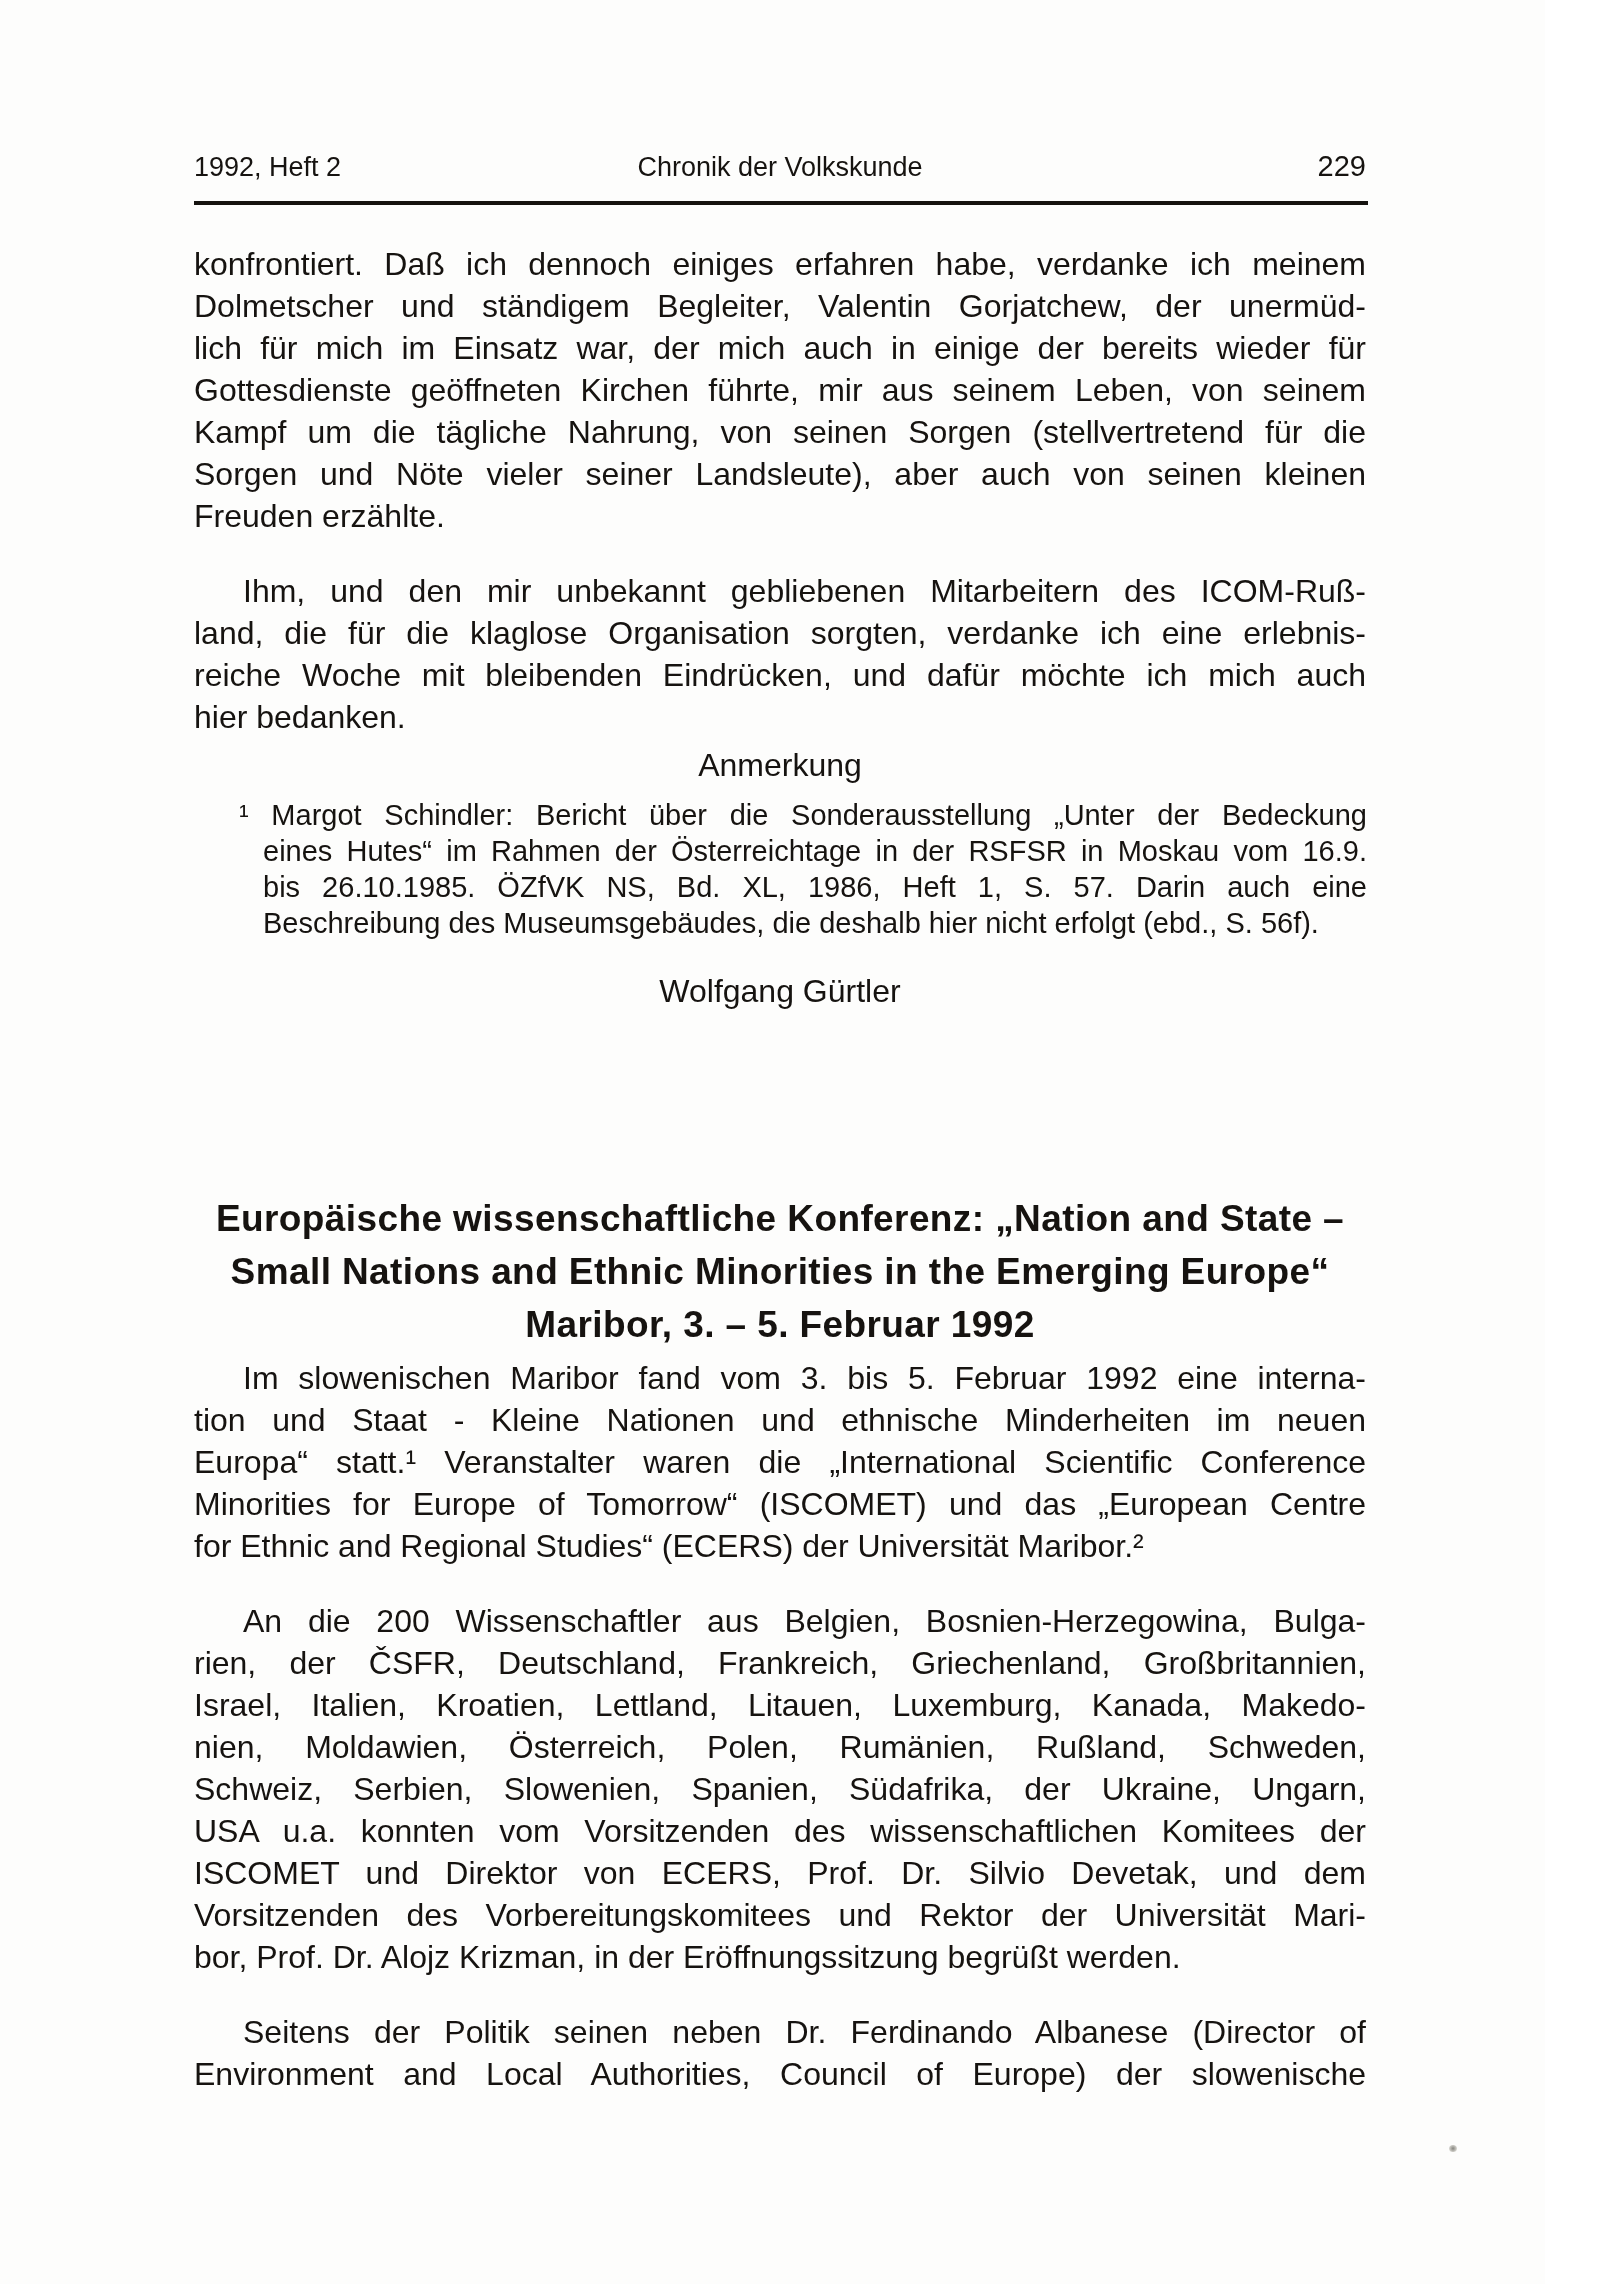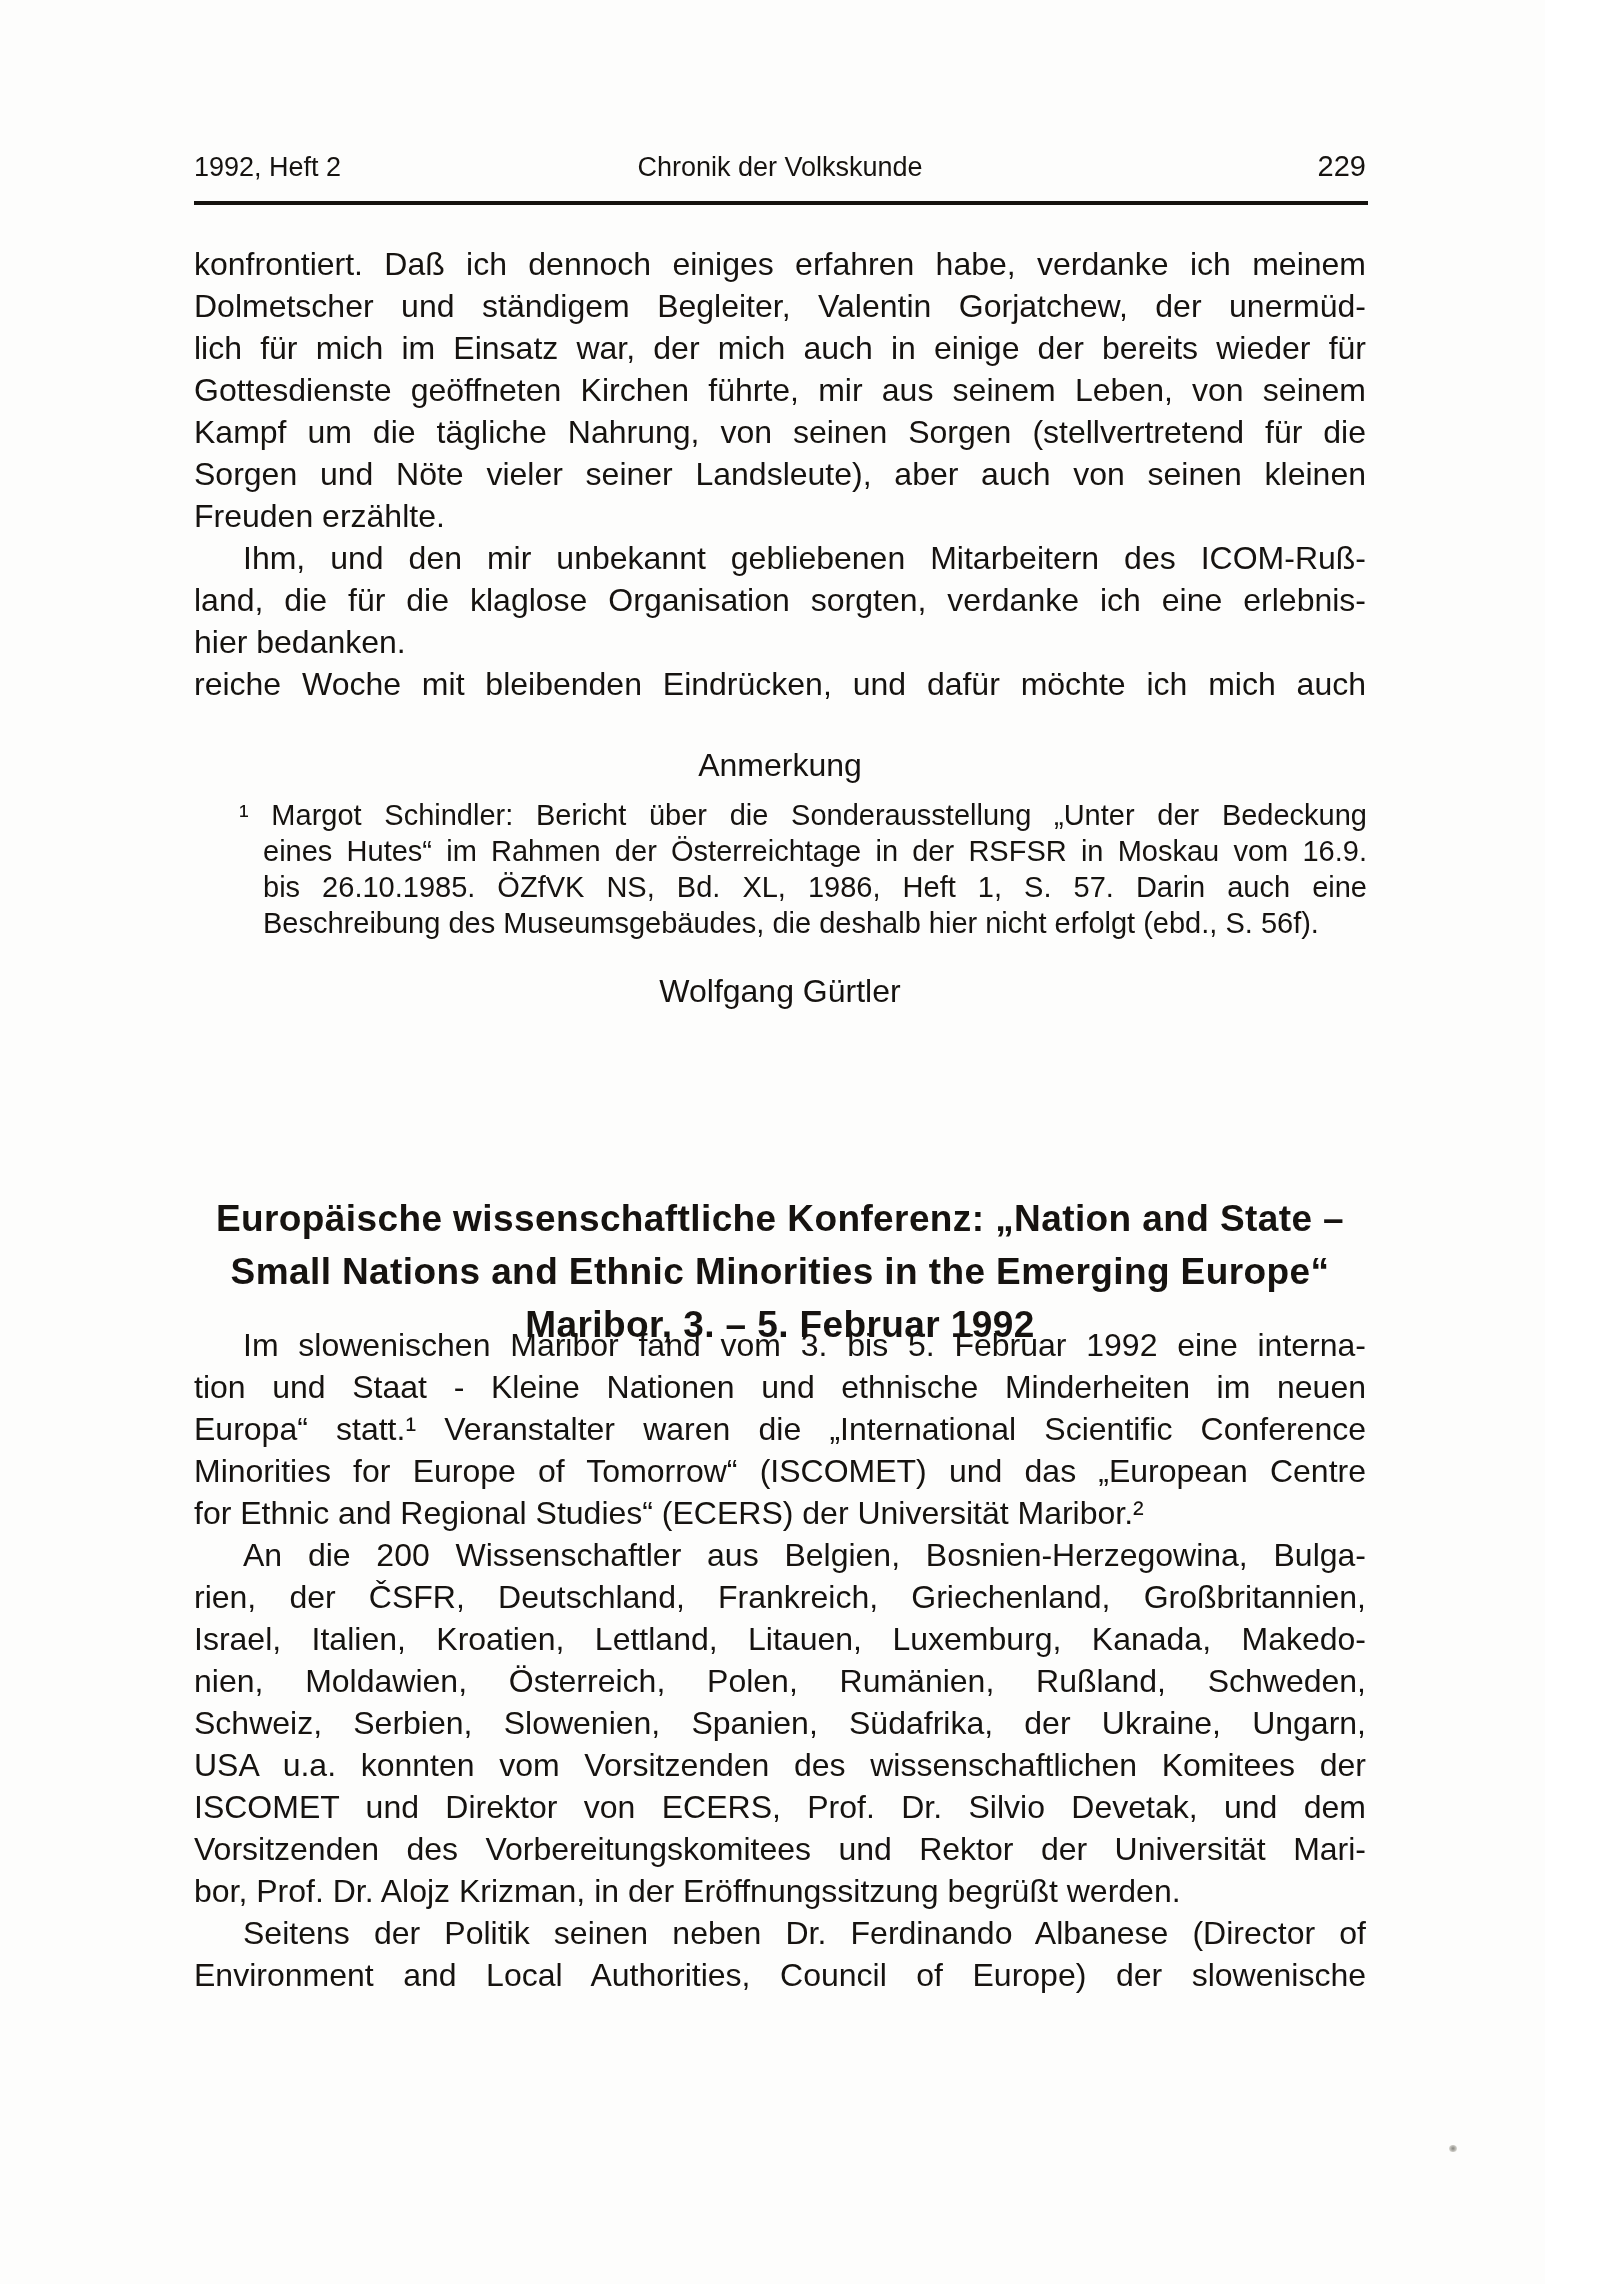--- a/index.html
+++ b/index.html
@@ -32,21 +32,21 @@
     left:194px;
     top:201px;
     width:1174px;
     height:4px;
     background:#15130f;
   }
 
   
   .jl{text-align:justify;text-align-last:justify;}
   .jl.endline{text-align-last:left;}
-  .jl.ind{text-indent:49px;}
+  .jl.ind{text-indent:49px;margin-top:33px;}
 
   .body-text{font-size:32px;line-height:42px;}
   .upper{top:243px;}
 
   .note-head{
     top:747px;
     text-align:center;
     font-size:32px;
   }
 
@@ -106,22 +106,22 @@
         <div class="jl">Dolmetscher und ständigem Begleiter, Valentin Gorjatchew, der unermüd-</div>
         <div class="jl">lich für mich im Einsatz war, der mich auch in einige der bereits wieder für</div>
         <div class="jl">Gottesdienste geöffneten Kirchen führte, mir aus seinem Leben, von seinem</div>
         <div class="jl">Kampf um die tägliche Nahrung, von seinen Sorgen (stellvertretend für die</div>
         <div class="jl">Sorgen und Nöte vieler seiner Landsleute), aber auch von seinen kleinen</div>
         <div class="jl endline">Freuden erzählte.</div>
       </div>
     <div class="para">
         <div class="jl ind">Ihm, und den mir unbekannt gebliebenen Mitarbeitern des ICOM-Ruß-</div>
         <div class="jl">land, die für die klaglose Organisation sorgten, verdanke ich eine erlebnis-</div>
+        <div class="jl">reiche Woche mit bleibenden Eindrücken, und dafür möchte ich mich auch</div>
         <div class="jl endline">hier bedanken.</div>
-        <div class="jl">reiche Woche mit bleibenden Eindrücken, und dafür möchte ich mich auch</div>
       </div>
   </div>
 
   <div class="col note-head">Anmerkung</div>
 
   <div class="footnote">
       <div class="jl">¹ Margot Schindler: Bericht über die Sonderausstellung „Unter der Bedeckung</div>
       <div class="jl">eines Hutes“ im Rahmen der Österreichtage in der RSFSR in Moskau vom 16.9.</div>
       <div class="jl">bis 26.10.1985. ÖZfVK NS, Bd. XL, 1986, Heft 1, S. 57. Darin auch eine</div>
       <div class="jl endline">Beschreibung des Museumsgebäudes, die deshalb hier nicht erfolgt (ebd., S. 56f).</div>

